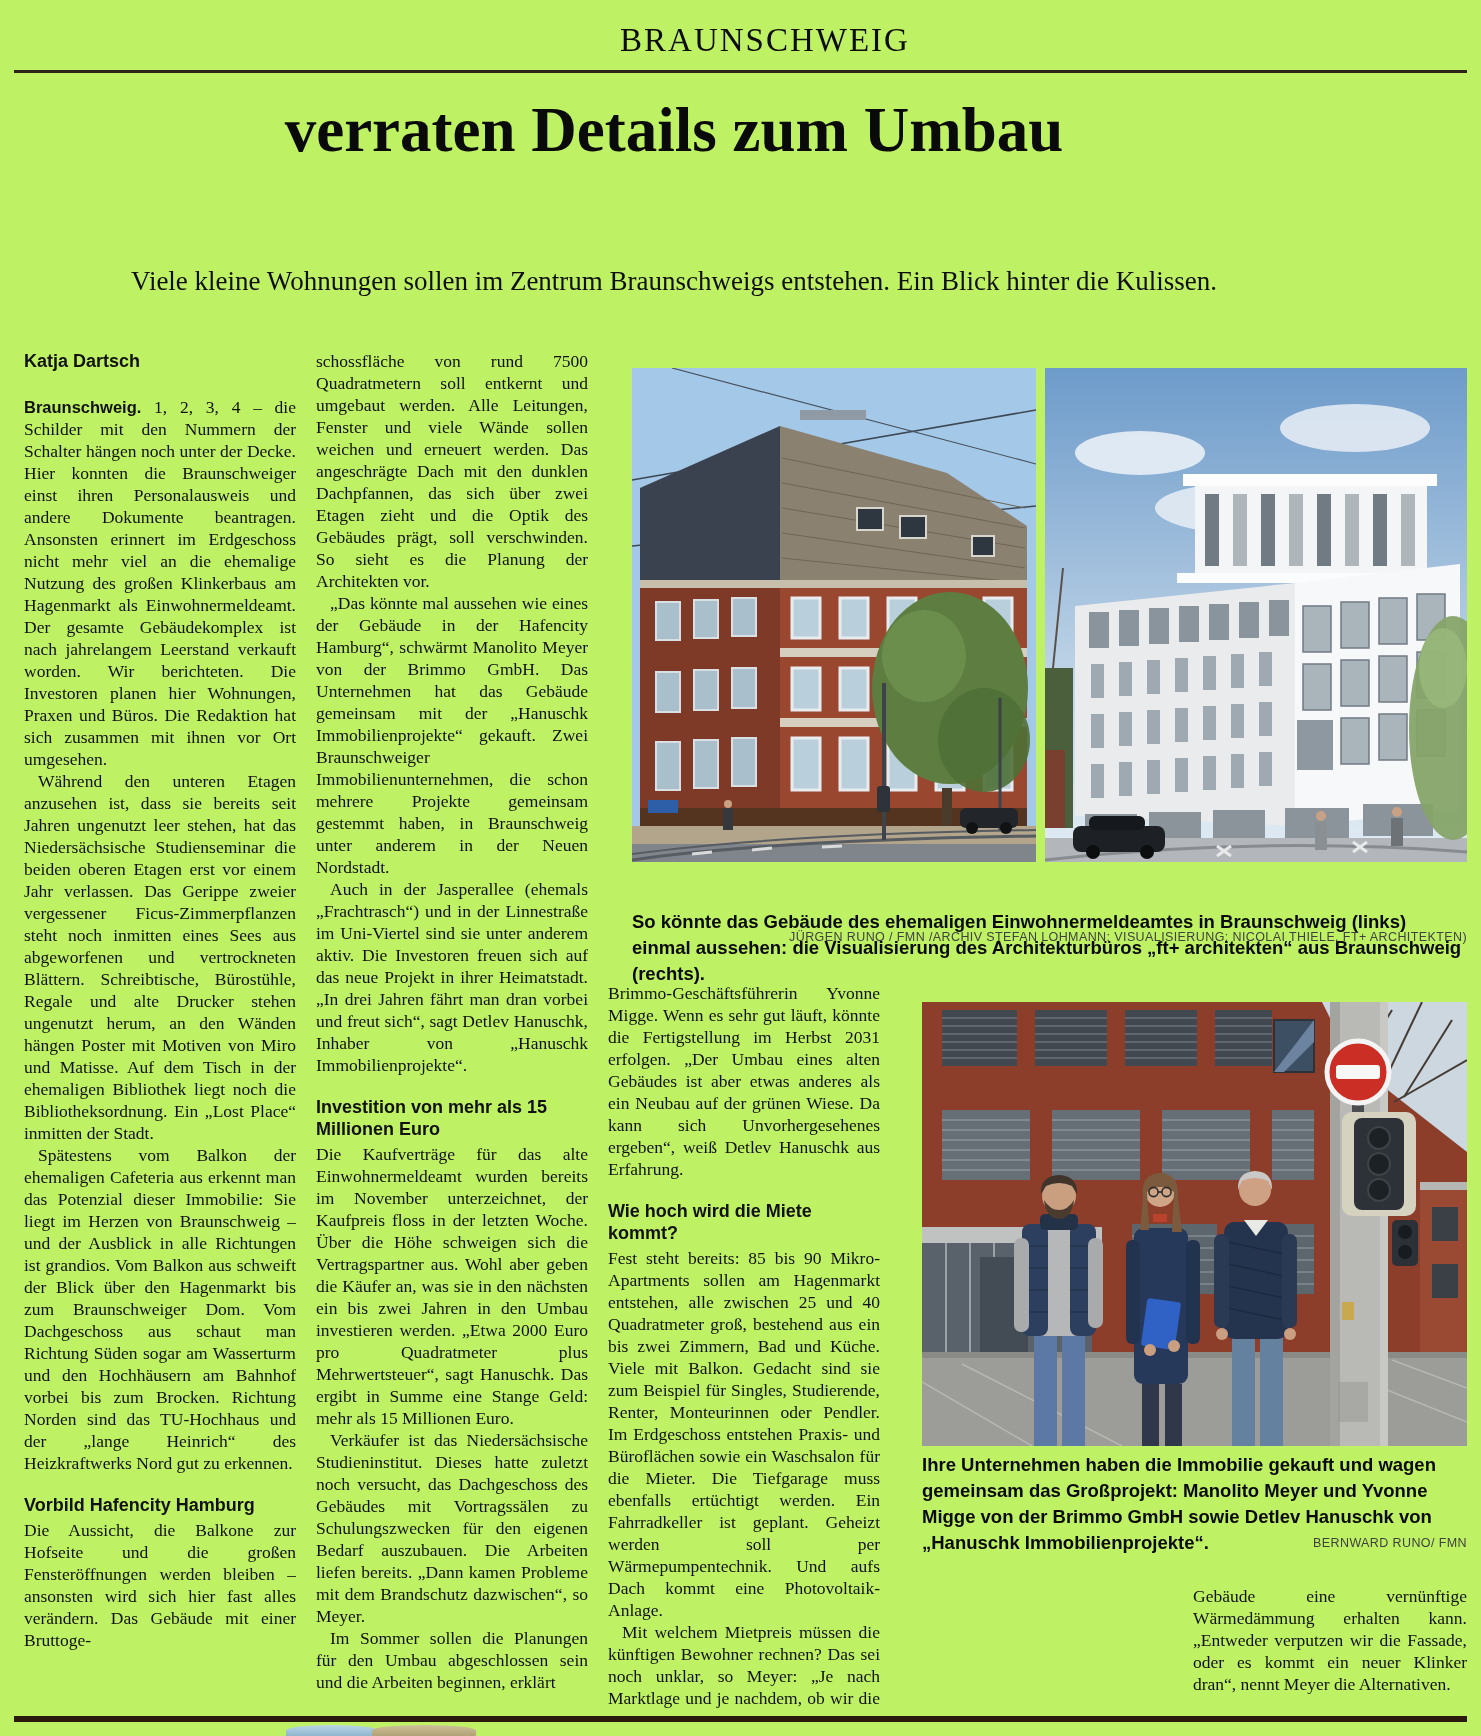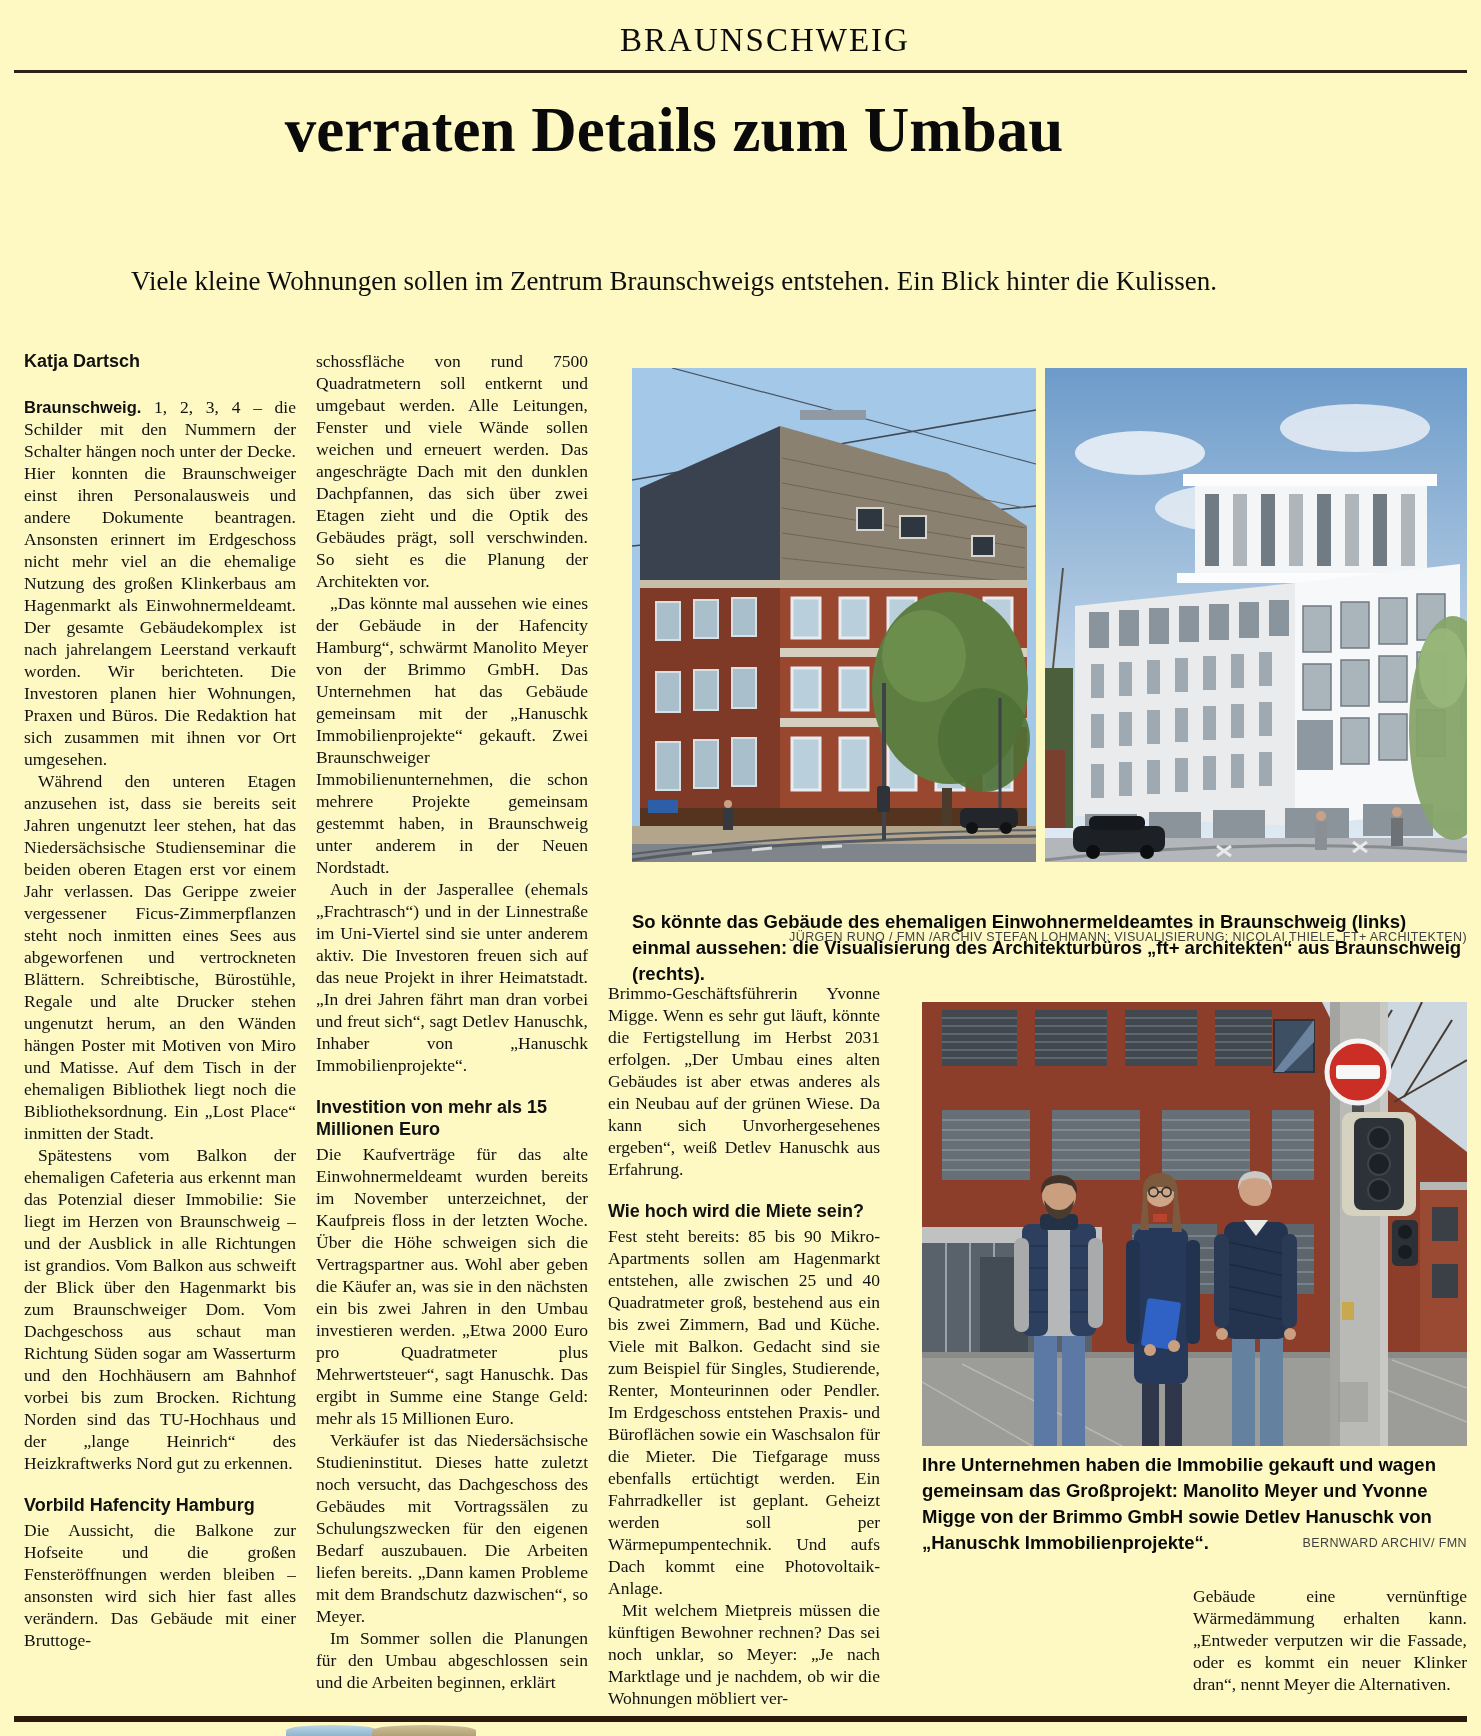--- a/index.html
+++ b/index.html
@@ -1,16 +1,16 @@
 <!DOCTYPE html>
 <html lang="de"><head>
 <meta charset="utf-8">
 <style>
   html,body{margin:0;padding:0;background:#fff;}
-  .page{position:relative;width:1481px;height:1736px;background:#fef9c3;
+  .page{position:relative;width:1481px;height:1736px;background:#bef264;
         font-family:"Liberation Serif",serif;color:#111;overflow:hidden;}
   .abs{position:absolute;}
   .section-label{top:22px;left:50px;width:1430px;text-align:center;
         font-size:33px;letter-spacing:2px;color:#0d0d0d;}
   .rule-top{top:70px;left:14px;width:1453px;height:3px;background:#2e2115;}
   .rule-bottom{top:1716px;left:14px;width:1453px;height:6px;background:#2a1b0e;}
   .headline{top:94px;left:14px;width:1320px;margin:0;text-align:center;
         font-weight:700;font-size:63px;line-height:72px;color:#0a0a0a;}
   .headline span{display:block;}
   .deck{top:266px;left:14px;width:1320px;text-align:center;font-size:27px;color:#0f0f0f;}
@@ -70,21 +70,21 @@
     <p class="para ind">„Das könnte mal aussehen wie eines der Gebäude in der Hafencity Hamburg“, schwärmt Manolito Meyer von der Brimmo GmbH. Das Unternehmen hat das Gebäude gemeinsam mit der „Hanuschk Immobilienprojekte“ gekauft. Zwei Braunschweiger Immobilienunternehmen, die schon mehrere Projekte gemeinsam gestemmt haben, in Braunschweig unter anderem in der Neuen Nordstadt.</p>
     <p class="para ind">Auch in der Jasperallee (ehemals „Frachtrasch“) und in der Linnestraße im Uni-Viertel sind sie unter anderem aktiv. Die Investoren freuen sich auf das neue Projekt in ihrer Heimatstadt. „In drei Jahren fährt man dran vorbei und freut sich“, sagt Detlev Hanuschk, Inhaber von „Hanuschk Immobilienprojekte“.</p>
     <p class="kicker">Investition von mehr als 15 Millionen Euro</p>
     <p class="para">Die Kaufverträge für das alte Einwohnermeldeamt wurden bereits im November unterzeichnet, der Kaufpreis floss in der letzten Woche. Über die Höhe schweigen sich die Vertragspartner aus. Wohl aber geben die Käufer an, was sie in den nächsten ein bis zwei Jahren in den Umbau investieren werden. „Etwa 2000 Euro pro Quadratmeter plus Mehrwertsteuer“, sagt Hanuschk. Das ergibt in Summe eine Stange Geld: mehr als 15 Millionen Euro.</p>
     <p class="para ind">Verkäufer ist das Niedersächsische Studieninstitut. Dieses hatte zuletzt noch versucht, das Dachgeschoss des Gebäudes mit Vortragssälen zu Schulungszwecken für den eigenen Bedarf auszubauen. Die Arbeiten liefen bereits. „Dann kamen Probleme mit dem Brandschutz dazwischen“, so Meyer.</p>
     <p class="para ind">Im Sommer sollen die Planungen für den Umbau abgeschlossen sein und die Arbeiten beginnen, erklärt</p>
   </div>
 
   <div class="abs col" id="col3">
     <p class="para">Brimmo-Geschäftsführerin Yvonne Migge. Wenn es sehr gut läuft, könnte die Fertigstellung im Herbst 2031 erfolgen. „Der Umbau eines alten Gebäudes ist aber etwas anderes als ein Neubau auf der grünen Wiese. Da kann sich Unvorhergesehenes ergeben“, weiß Detlev Hanuschk aus Erfahrung.</p>
-    <p class="kicker">Wie hoch wird die Miete sein?</p>
+    <p class="kicker">Wie hoch wird die Miete kommt?</p>
     <p class="para">Fest steht bereits: 85 bis 90 Mikro-Apartments sollen am Hagenmarkt entstehen, alle zwischen 25 und 40 Quadratmeter groß, bestehend aus ein bis zwei Zimmern, Bad und Küche. Viele mit Balkon. Gedacht sind sie zum Beispiel für Singles, Studierende, Renter, Monteurinnen oder Pendler. Im Erdgeschoss entstehen Praxis- und Büroflächen sowie ein Waschsalon für die Mieter. Die Tiefgarage muss ebenfalls ertüchtigt werden. Ein Fahrradkeller ist geplant. Geheizt werden soll per Wärmepumpentechnik. Und aufs Dach kommt eine Photovoltaik-Anlage.</p>
     <p class="para ind">Mit welchem Mietpreis müssen die künftigen Bewohner rechnen? Das sei noch unklar, so Meyer: „Je nach Marktlage und je nachdem, ob wir die Wohnungen möbliert ver-</p>
   </div>
 
   <div class="abs col" id="col5">
     <p class="para">Gebäude eine vernünftige Wärmedämmung erhalten kann. „Entweder verputzen wir die Fassade, oder es kommt ein neuer Klinker dran“, nennt Meyer die Alternativen.</p>
   </div>
 
   <div class="abs fig-top">
 
@@ -425,20 +425,20 @@
       <circle cx="457" cy="162" r="11" fill="#1b2124" stroke="#3c4449" stroke-width="2"></circle>
       <circle cx="457" cy="188" r="11" fill="#1b2124" stroke="#3c4449" stroke-width="2"></circle>
       <rect x="470" y="218" width="26" height="46" rx="5" fill="#2b3136"></rect>
       <circle cx="483" cy="230" r="7" fill="#171c20"></circle>
       <circle cx="483" cy="250" r="7" fill="#171c20"></circle>
     </svg>
   </div>
 
   <div class="abs caption cap-bottom">
     <span>Ihre Unternehmen haben die Immobilie gekauft und wagen gemeinsam das Großprojekt: Manolito Meyer und Yvonne Migge von der Brimmo GmbH sowie Detlev Hanuschk von „Hanuschk Immobilienprojekte“.</span>
-    <span class="credit credit-bottom">BERNWARD ARCHIV/ FMN</span>
+    <span class="credit credit-bottom">BERNWARD RUNO/ FMN</span>
   </div>
 
   <div class="abs rule-bottom"></div>
   <div class="abs frag frag-blue"></div>
   <div class="abs frag frag-tan"></div>
 
 </div>
 
 </body></html>

